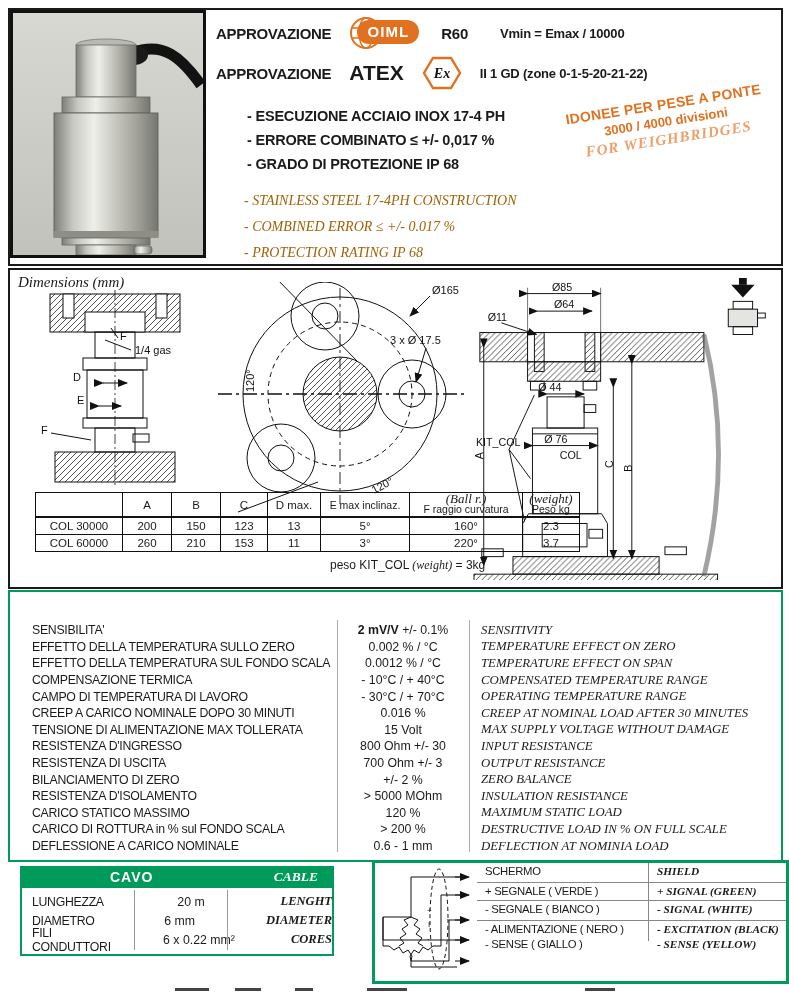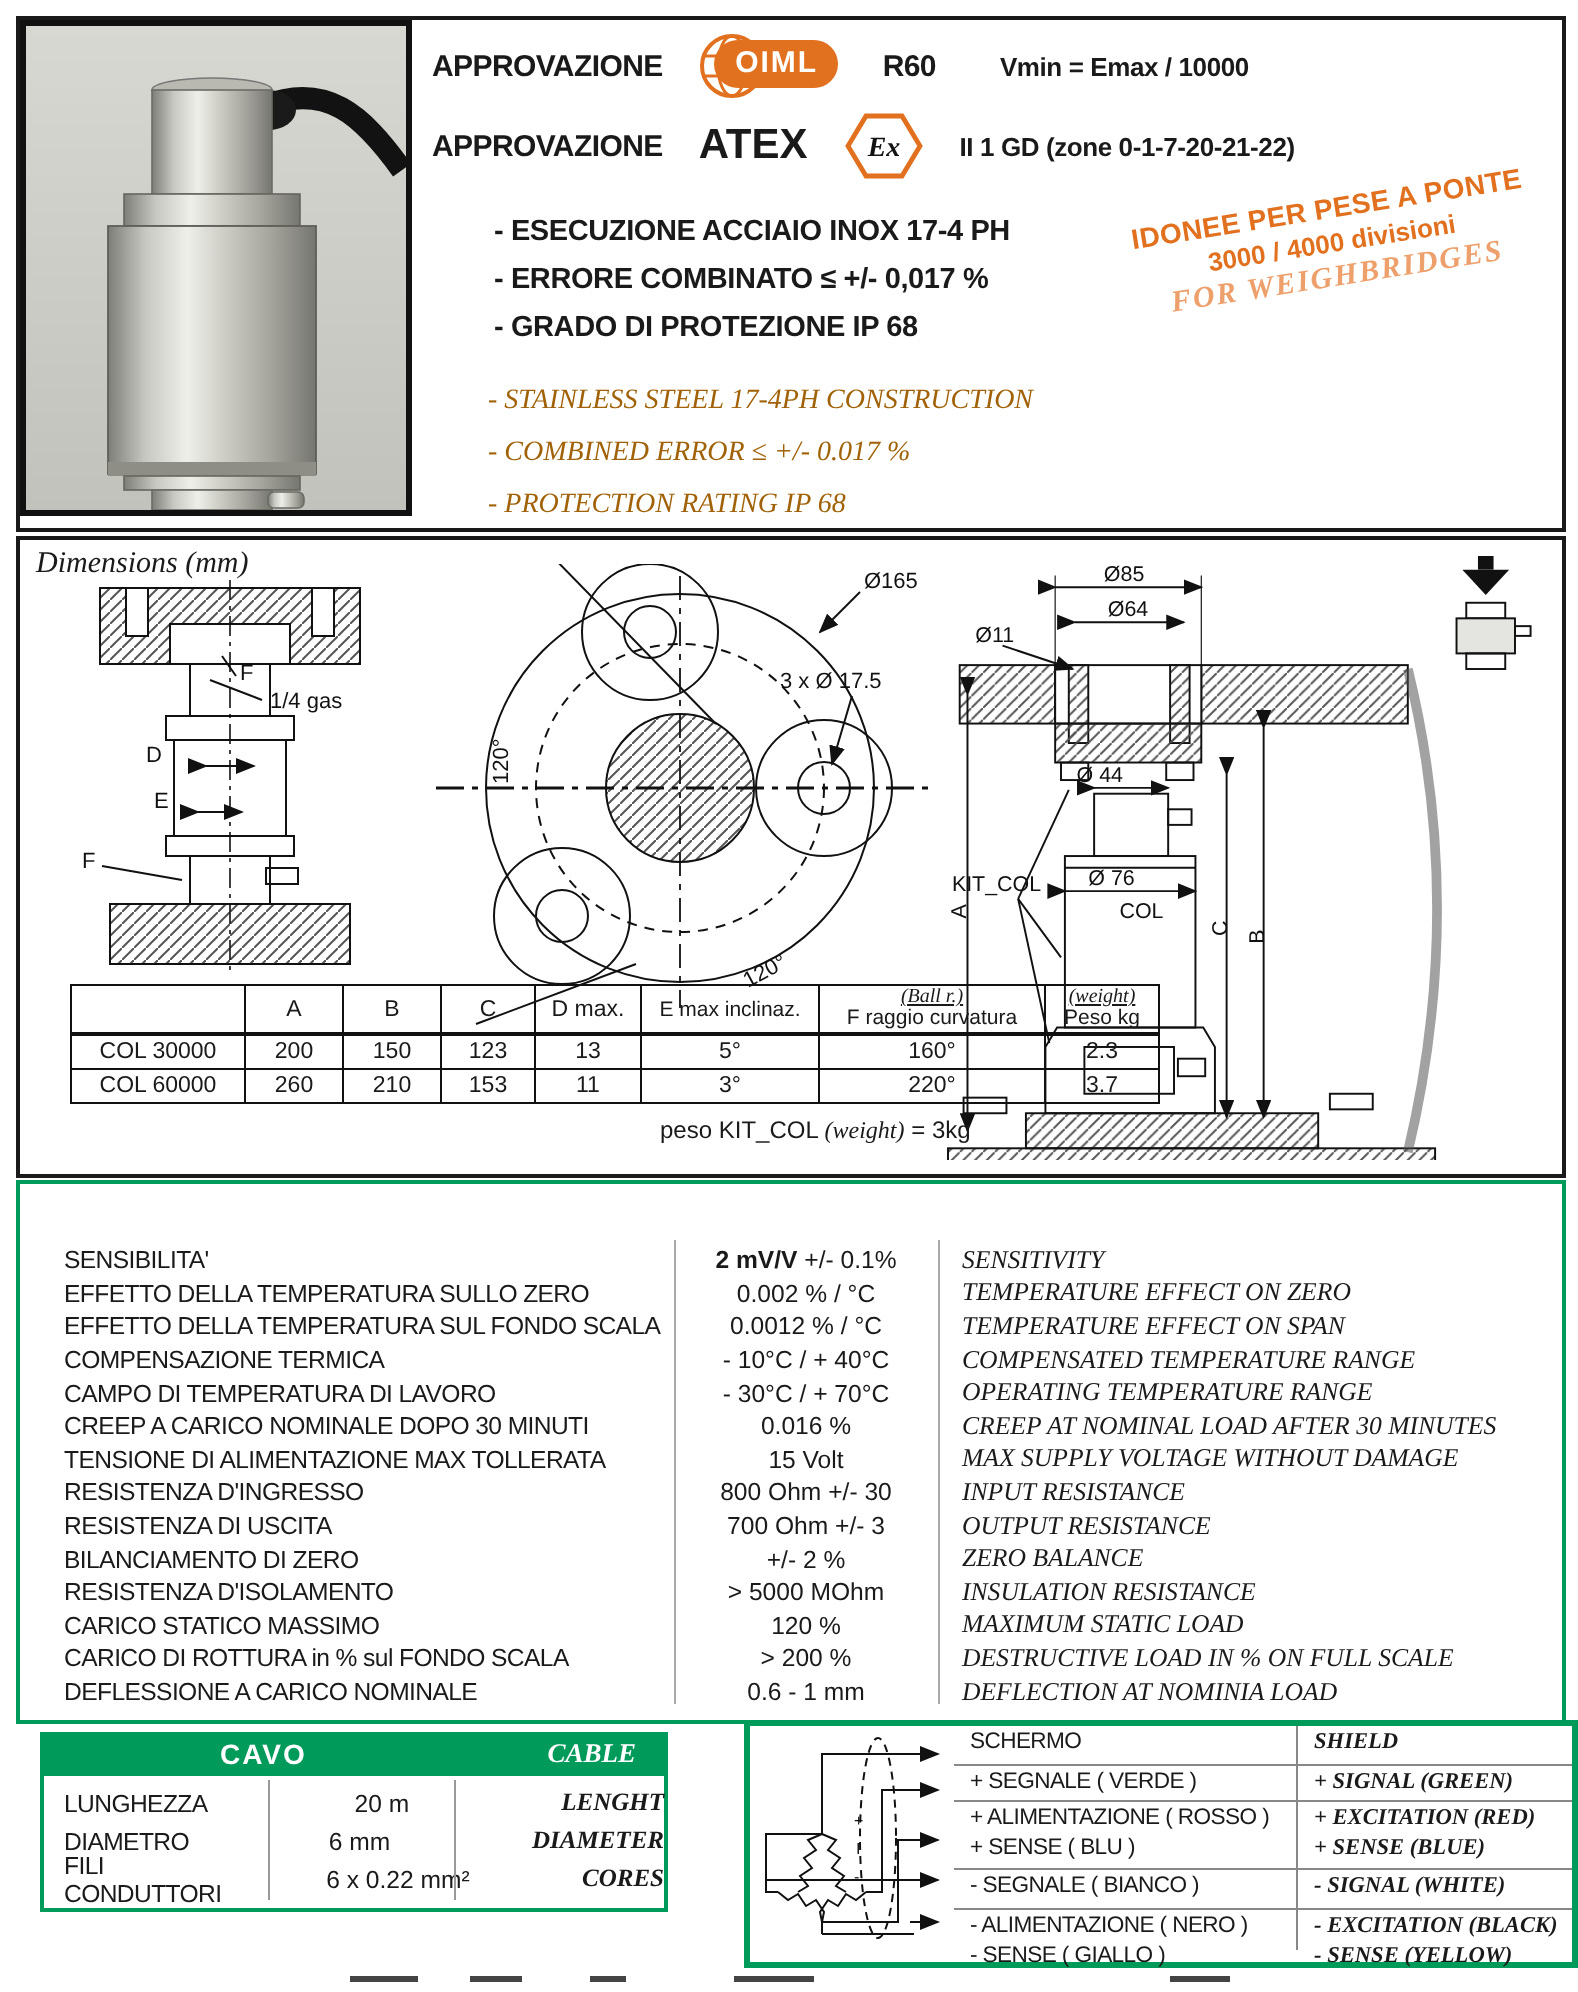--- a/index.html
+++ b/index.html
@@ -28,21 +28,21 @@
   #stamp .s2{font-weight:bold;font-size:13px;margin-top:2px;}
   #stamp .s3{font-family:"Liberation Serif",serif;font-style:italic;font-weight:bold;font-size:15px;color:#eda06b;margin-top:2px;letter-spacing:1px;}
   
   #dim-box{left:8px;top:268px;width:771px;height:317px;}
   #dim-title{left:18px;top:274px;font-family:"Liberation Serif",serif;font-style:italic;font-size:15px;}
   svg text{font-family:"Liberation Sans",sans-serif;font-size:11px;fill:#111;}
   .thin{stroke:#111;stroke-width:1;fill:none;}
   #dim-table{left:35px;top:492px;border-collapse:collapse;font-size:11.5px;}
   #dim-table th,#dim-table td{border:1px solid #111;text-align:center;padding:1px 4px;font-weight:normal;}
   #dim-table thead th{border-bottom:2px solid #111;}
-  #dim-table .note{display:block;font-family:"Liberation Serif",serif;font-style:italic;font-size:10px;line-height:9px;text-decoration:underline;}
+  #dim-table .note{display:block;font-family:"Liberation Serif",serif;font-style:italic;font-size:13px;line-height:9px;}
   #dim-table td.rowname{text-align:center;padding:2px 6px;}
   #dim-note{left:330px;top:558px;font-size:12px;}
   #dim-note i{font-family:"Liberation Serif",serif;}
   
   #spec-box{left:8px;top:590px;width:771px;height:268px;}
   #spec-head{position:absolute;left:0;top:0;right:0;height:24px;background:#009a5b;color:#fff;}
   #spec-title-it{position:absolute;left:24px;top:3px;font-weight:bold;font-size:15px;letter-spacing:0.5px;}
   #spec-title-en{position:absolute;right:40px;top:3px;font-family:"Liberation Serif",serif;font-style:italic;font-weight:bold;font-size:15px;}
   #spec-rows{position:absolute;left:0;top:30px;right:0;}
   .spec-row{display:flex;height:16.6px;align-items:center;}
@@ -138,21 +138,21 @@
 
   <div class="abs appr-line" style="top:56px;">
     <span class="appr-label">APPROVAZIONE</span>
     <span class="atex">ATEX</span>
     <span class="ex-hex">
       <svg width="40" height="34" viewBox="0 0 40 34">
         <polygon points="11,2 29,2 38,17 29,32 11,32 2,17" fill="none" stroke="#e2711f" stroke-width="2.4"></polygon>
         <text x="20" y="22" text-anchor="middle" style="font-family:'Liberation Serif',serif;font-style:italic;font-weight:bold;font-size:14px" fill="#e2711f">Ex</text>
       </svg>
     </span>
-    <span class="appr-small">II 1 GD (zone 0-1-7-20-21-22)</span>
+    <span class="appr-small">II 1 GD (zone 0-1-5-20-21-22)</span>
   </div>
 
   <ul class="abs feat" id="feat-it">
       <li>- ESECUZIONE ACCIAIO INOX 17-4 PH</li>
       <li>- ERRORE COMBINATO ≤ +/- 0,017 %</li>
       <li>- GRADO DI PROTEZIONE IP 68</li>
     </ul>
   <ul class="abs feat" id="feat-en">
       <li>- STAINLESS STEEL 17-4PH CONSTRUCTION</li>
       <li>- COMBINED ERROR ≤ +/- 0.017 %</li>
@@ -449,30 +449,20 @@
           </div>
         </div>
         <div class="wire-row" style="height: 18px;">
           <div class="w-it">
             <div>+ SEGNALE ( VERDE )</div>
           </div>
           <div class="w-en">
             <div>+ SIGNAL  (GREEN)</div>
           </div>
         </div>
-        <div class="wire-row" style="height: 34px;">
-          <div class="w-it">
-            <div>+ ALIMENTAZIONE ( ROSSO )</div>
-            <div>+ SENSE ( BLU )</div>
-          </div>
-          <div class="w-en">
-            <div>+ EXCITATION  (RED)</div>
-            <div>+ SENSE  (BLUE)</div>
-          </div>
-        </div>
         <div class="wire-row" style="height: 20px;">
           <div class="w-it">
             <div>- SEGNALE ( BIANCO )</div>
           </div>
           <div class="w-en">
             <div>- SIGNAL  (WHITE)</div>
           </div>
         </div>
         <div class="wire-row" style="height: 20px;">
           <div class="w-it">

